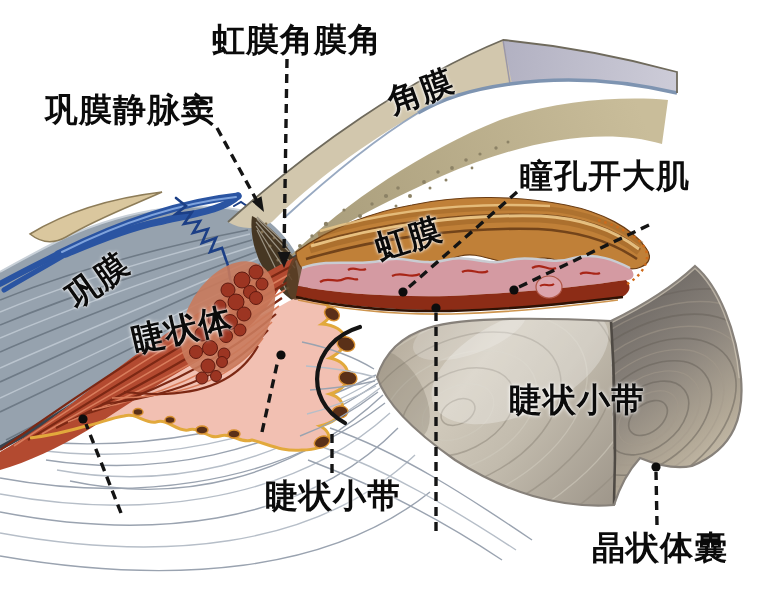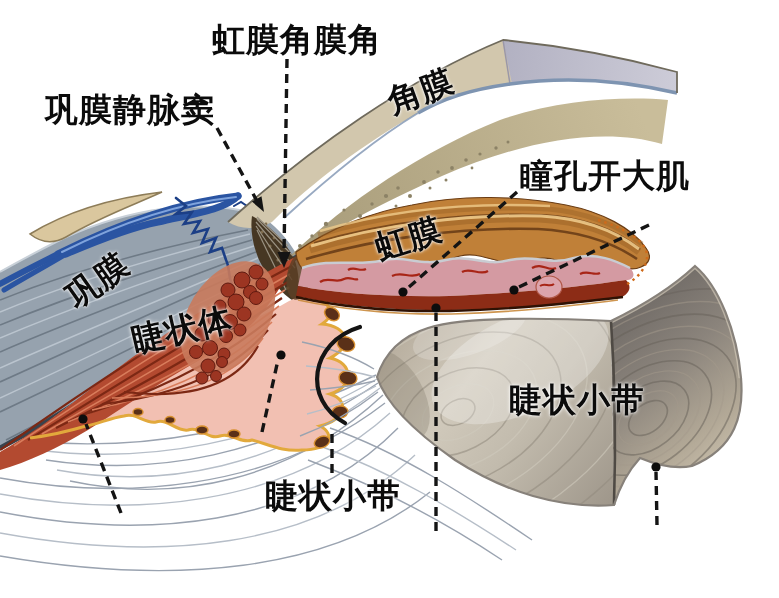--- a/index.html
+++ b/index.html
@@ -306,13 +306,14 @@
 
   <div class="lbl" style="left:297px;top:40px">虹膜角膜角</div>
   <div class="lbl" style="left:130px;top:110px">巩膜静脉窦</div>
   <div class="lbl" style="left:421px;top:92px;--rot:-20deg">角膜</div>
   <div class="lbl" style="left:605px;top:176px">瞳孔开大肌</div>
   <div class="lbl" style="left:409px;top:239px;--rot:-17deg">虹膜</div>
   <div class="lbl" style="left:98px;top:281px;--rot:-35deg">巩膜</div>
   <div class="lbl" style="left:182px;top:330px;--rot:-13deg">睫状体</div>
   <div class="lbl" style="left:577px;top:400px">睫状小带</div>
   <div class="lbl" style="left:333px;top:496px">睫状小带</div>
+  <div class="lbl" style="left:660px;top:548px">晶状体囊</div>
 </div>
 
 </body></html>

